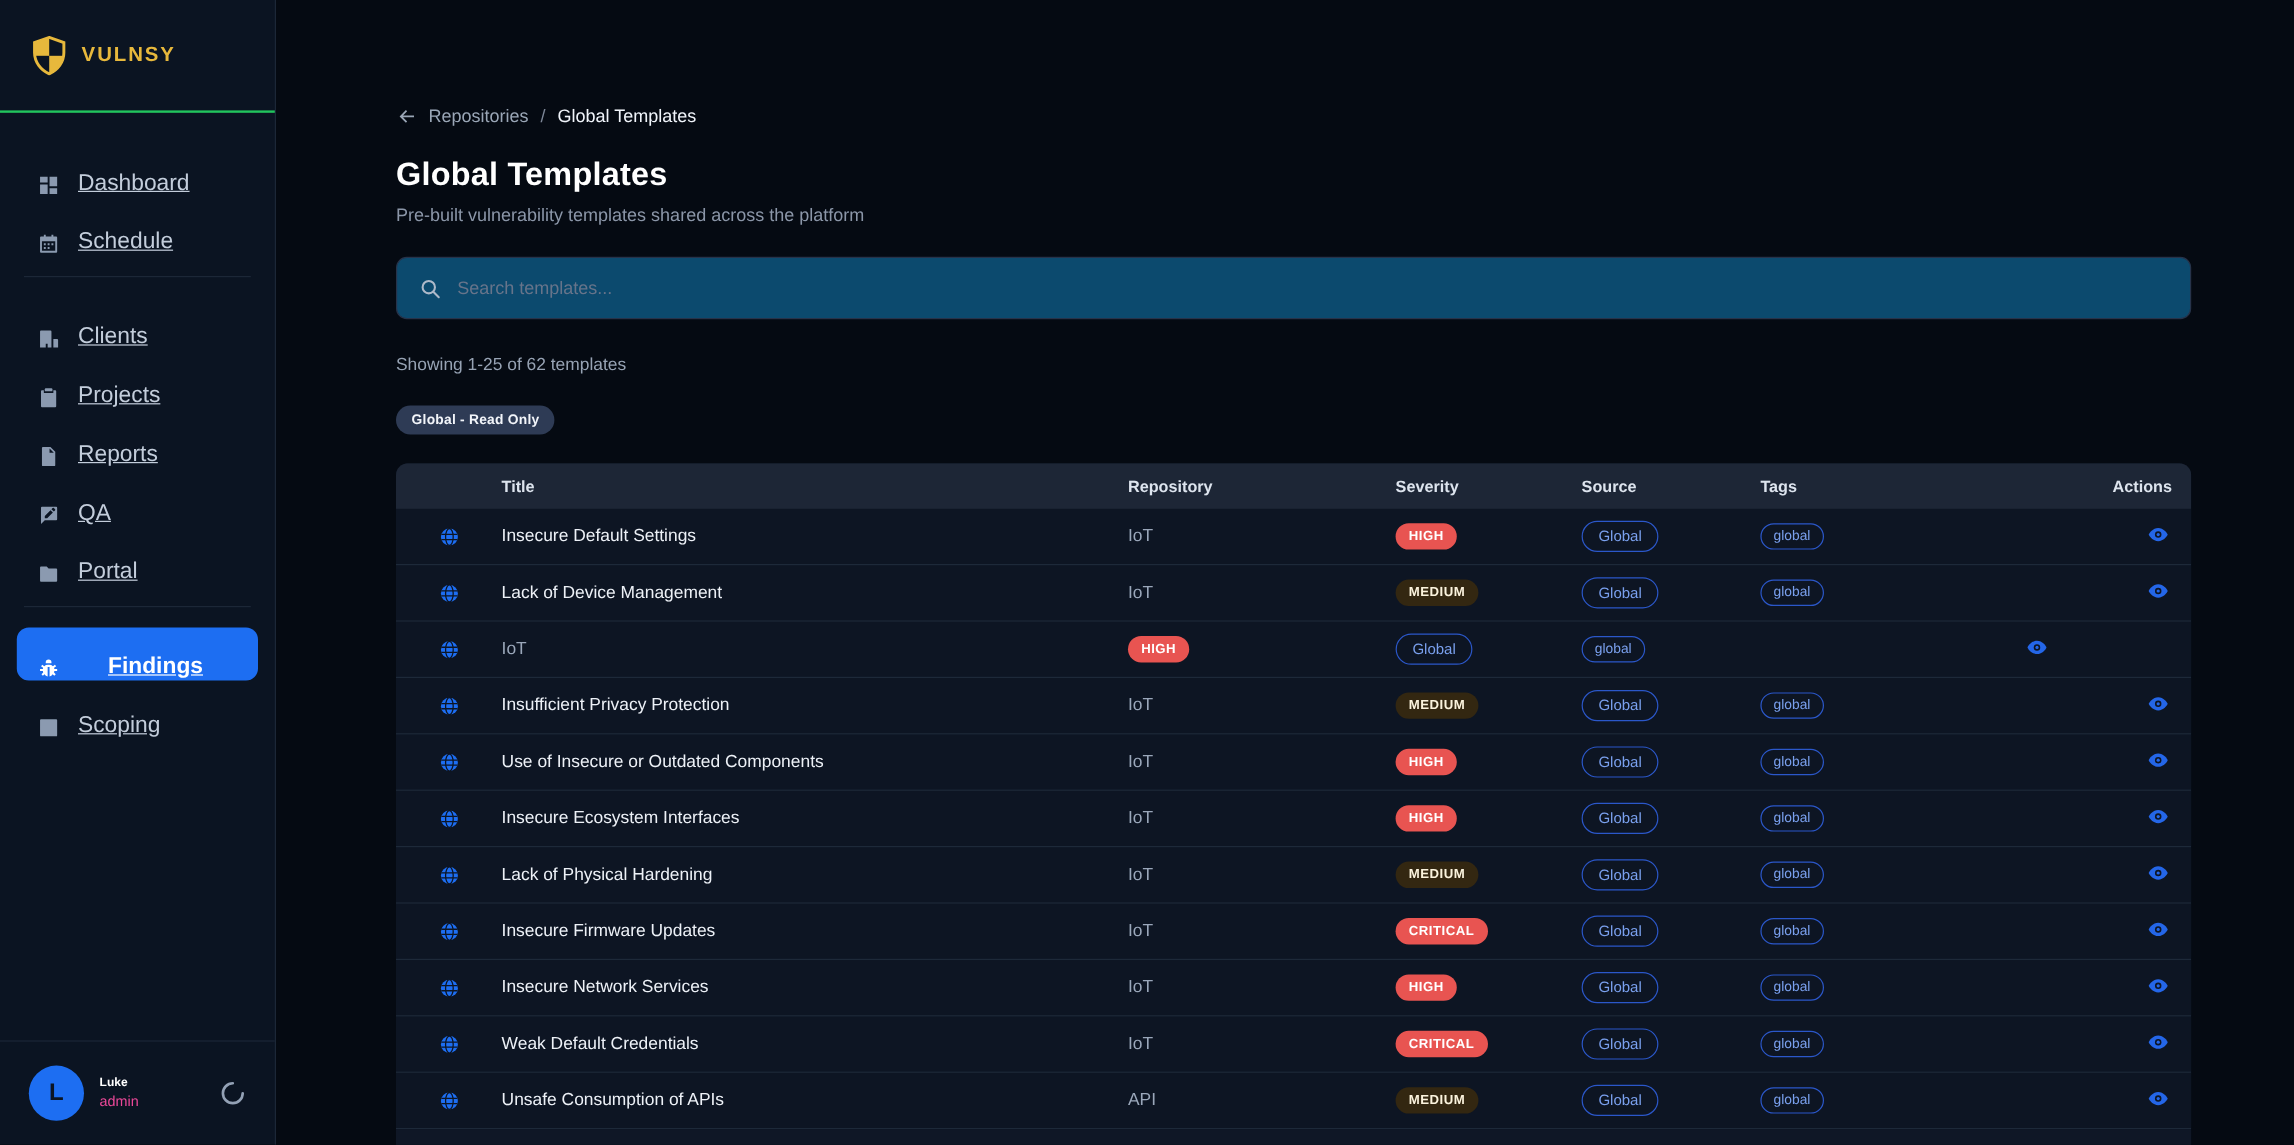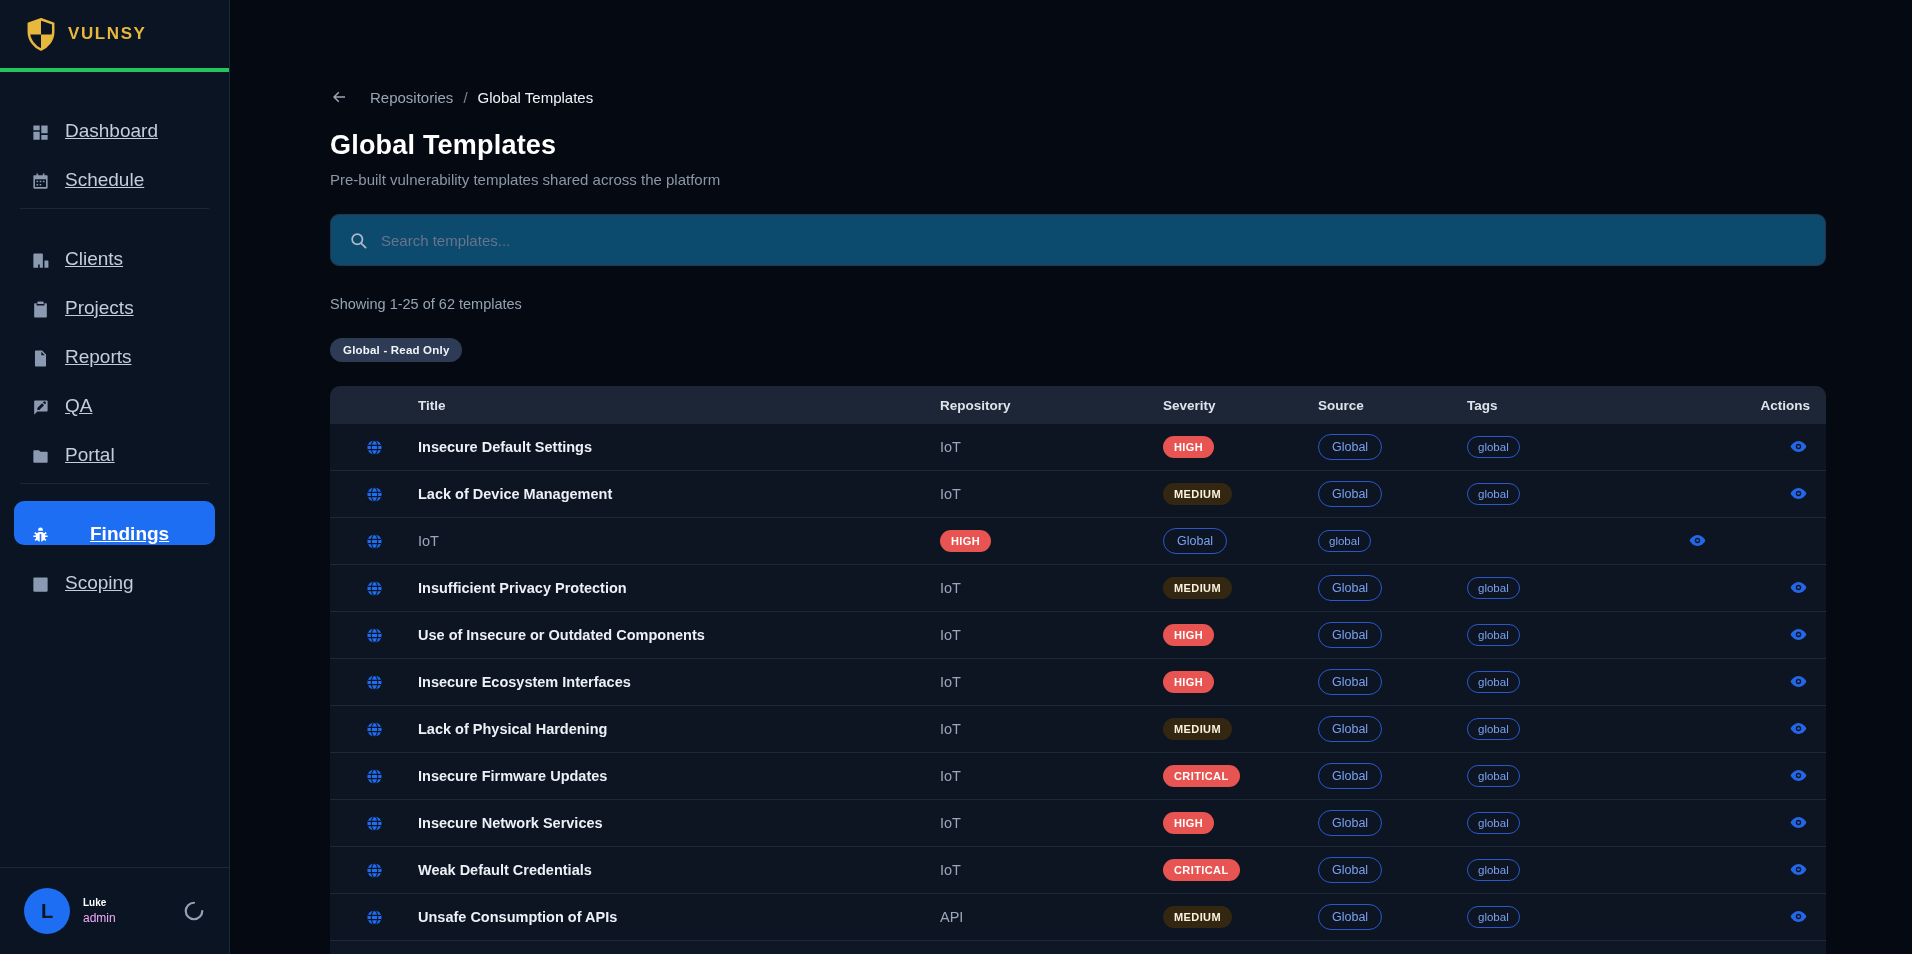--- a/index.html
+++ b/index.html
@@ -10,22 +10,22 @@
     font-family:"Liberation Sans", sans-serif;
     color:#e8edf5;
   }
   
   .sidebar {
     width:230px; height:100%; flex-shrink:0;
     background:#0b1422; border-right:1px solid #1c2737;
     display:flex; flex-direction:column;
   }
   .logo-area {
-    height:72px; display:flex; align-items:center; gap:12px;
-    padding:0 26px; border-bottom:4px solid #22c55e;
+    height:94px; display:flex; align-items:center; gap:12px;
+    padding:0 26px; border-bottom:2px solid #22c55e;
   }
   .brand { color:#e7b83c; font-weight:700; font-size:17px; letter-spacing:1.6px; }
   .nav { padding:26px 14px 0 14px; flex:1; }
   .nav-item {
     display:flex; align-items:flex-end; gap:15px;
     height:44px; padding:0 17px; margin-bottom:5px;
     border-radius:10px; color:#c3cddb; font-size:19px; font-weight:500;
     cursor:pointer;
     text-decoration:underline;
   }
@@ -38,27 +38,27 @@
     display:flex; align-items:center; gap:13px;
   }
   .avatar {
     width:46px; height:46px; border-radius:50%;
     background:#1d6ef2; color:#0b1422;
     display:flex; align-items:center; justify-content:center;
     font-size:20px; font-weight:600;
   }
   .user-meta { flex:1; }
   .user-name { color:#ffffff; font-size:10px; font-weight:700; }
-  .user-role { color:#f0abfc; font-size:12px; margin-top:3px; }
+  .user-role { color:#ec4899; font-size:12px; margin-top:3px; }
   .spinner { color:#93a1b5; display:flex; }
 
   
   .main { flex:1; padding:88px 86px 0 100px; }
   .breadcrumb { display:flex; align-items:center; gap:10px; font-size:15px; color:#9aa6b6; }
-  .bc-back { display:flex; align-items:center; gap:22px; color:#9aa6b6; cursor:pointer; }
+  .bc-back { display:flex; align-items:center; gap:9px; color:#9aa6b6; cursor:pointer; }
   .bc-sep { color:#7d8798; }
   .bc-current { color:#f0f4fa; }
   .page-title { margin-top:24px; font-size:27px; font-weight:700; color:#ffffff; letter-spacing:.2px; }
   .page-sub { margin-top:10px; font-size:15px; color:#8b96a8; }
 
   .search-box {
     margin-top:26px; height:52px; width:1496px;
     background:#0c4a6e; border:1px solid #27334a; border-radius:9px;
     display:flex; align-items:center; gap:13px; padding:0 18px;
   }
@@ -85,21 +85,21 @@
     align-items:center;
   }
   .t-head {
     height:38px; background:#1d2636;
     font-size:13.5px; font-weight:700; color:#dde4ee;
   }
   .t-row { height:47px; border-bottom:1px solid #1d2939; cursor:pointer; }
   .t-row.partial { height:20px; background:#0f1726; border-bottom:none; }
   .h-actions, .cell-actions { text-align:right; padding-right:16px; }
   .cell-icon { display:flex; justify-content:center; }
-  .cell-title { font-weight:700; font-size:14.5px; color:#edf1f7; }
+  .cell-title { font-weight:400; font-size:14.5px; color:#edf1f7; }
   .cell-repo { font-size:14.5px; color:#9aa7ba; }
   .sev {
     display:inline-block; padding:5px 11px; border-radius:999px;
     font-size:11px; font-weight:700; letter-spacing:.4px; color:#ffffff;
   }
   .sev.high, .sev.critical { background:#e85451; }
   .sev.medium { background:#332711; color:#fbf3dd; }
   .pill-source {
     display:inline-block; border:1px solid #2b57c9; color:#7aa0ee;
     font-size:12.5px; padding:5px 13px; border-radius:999px;

